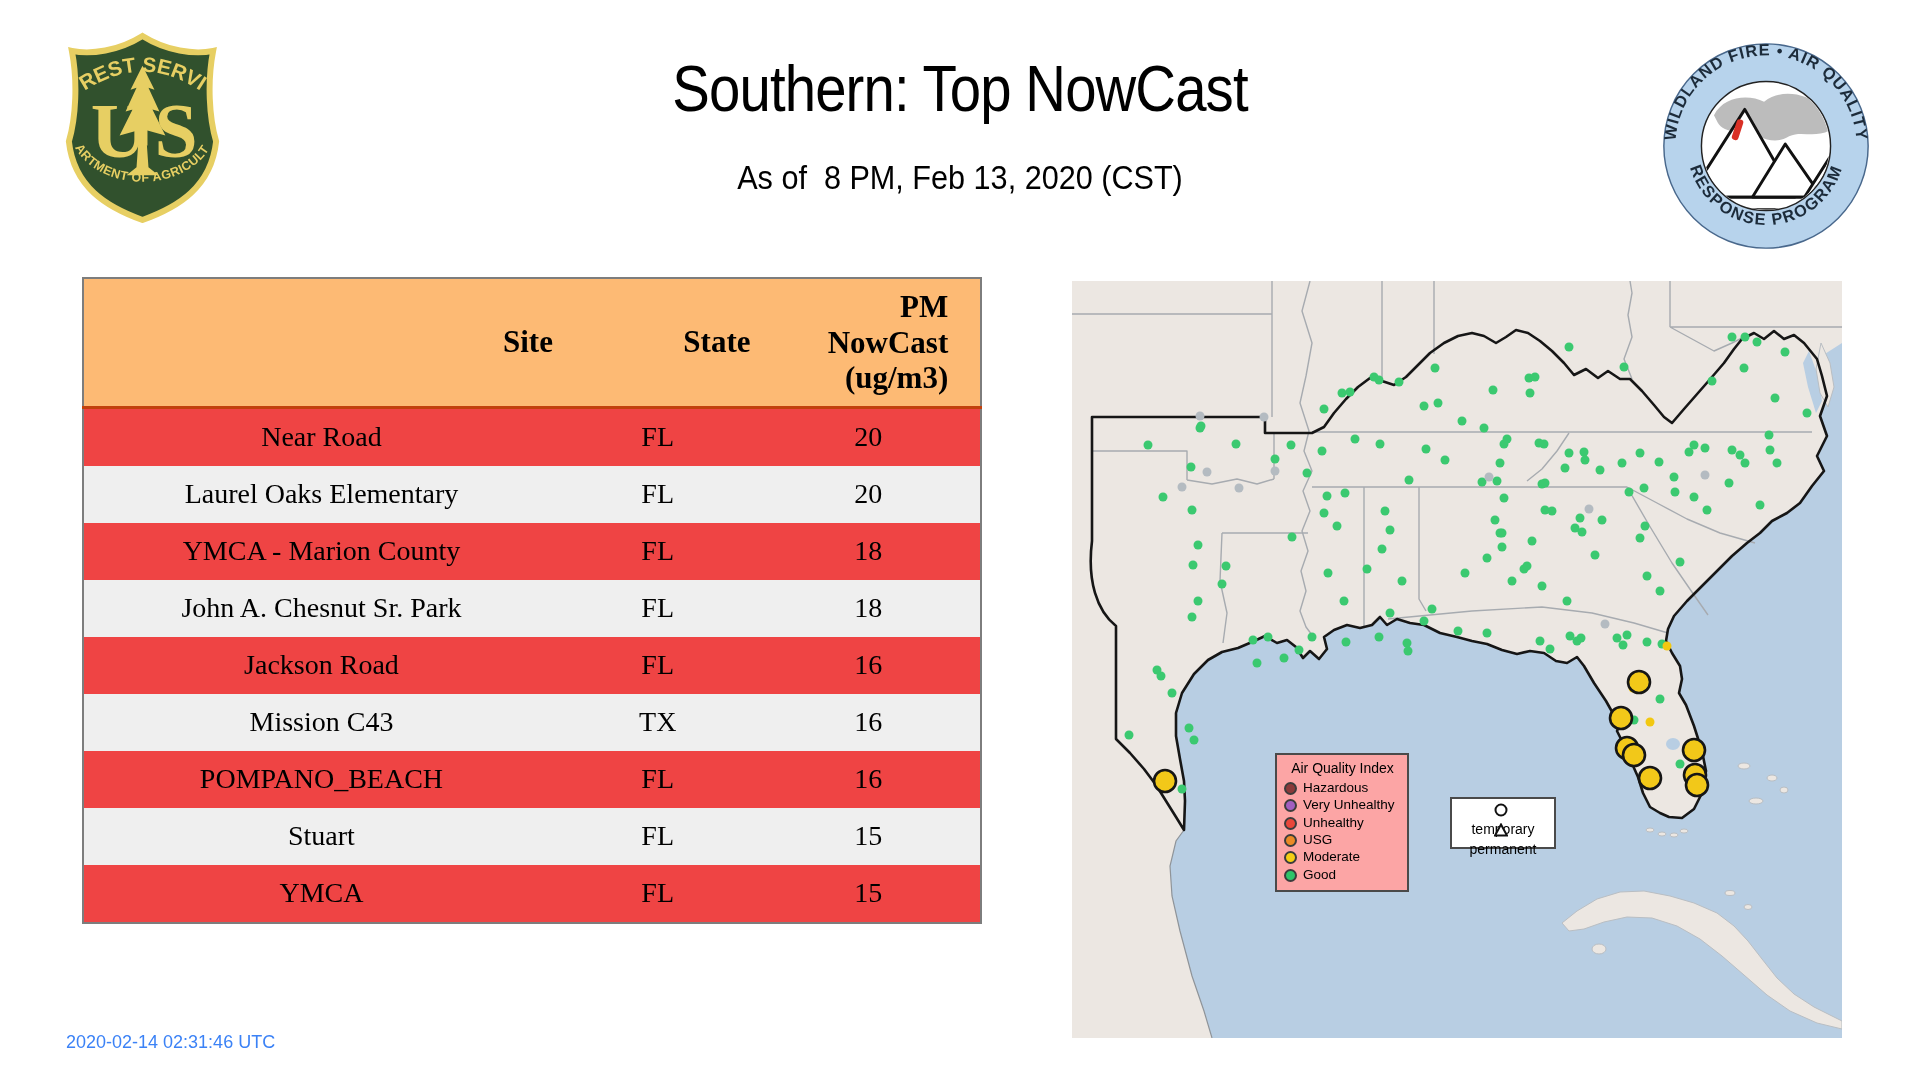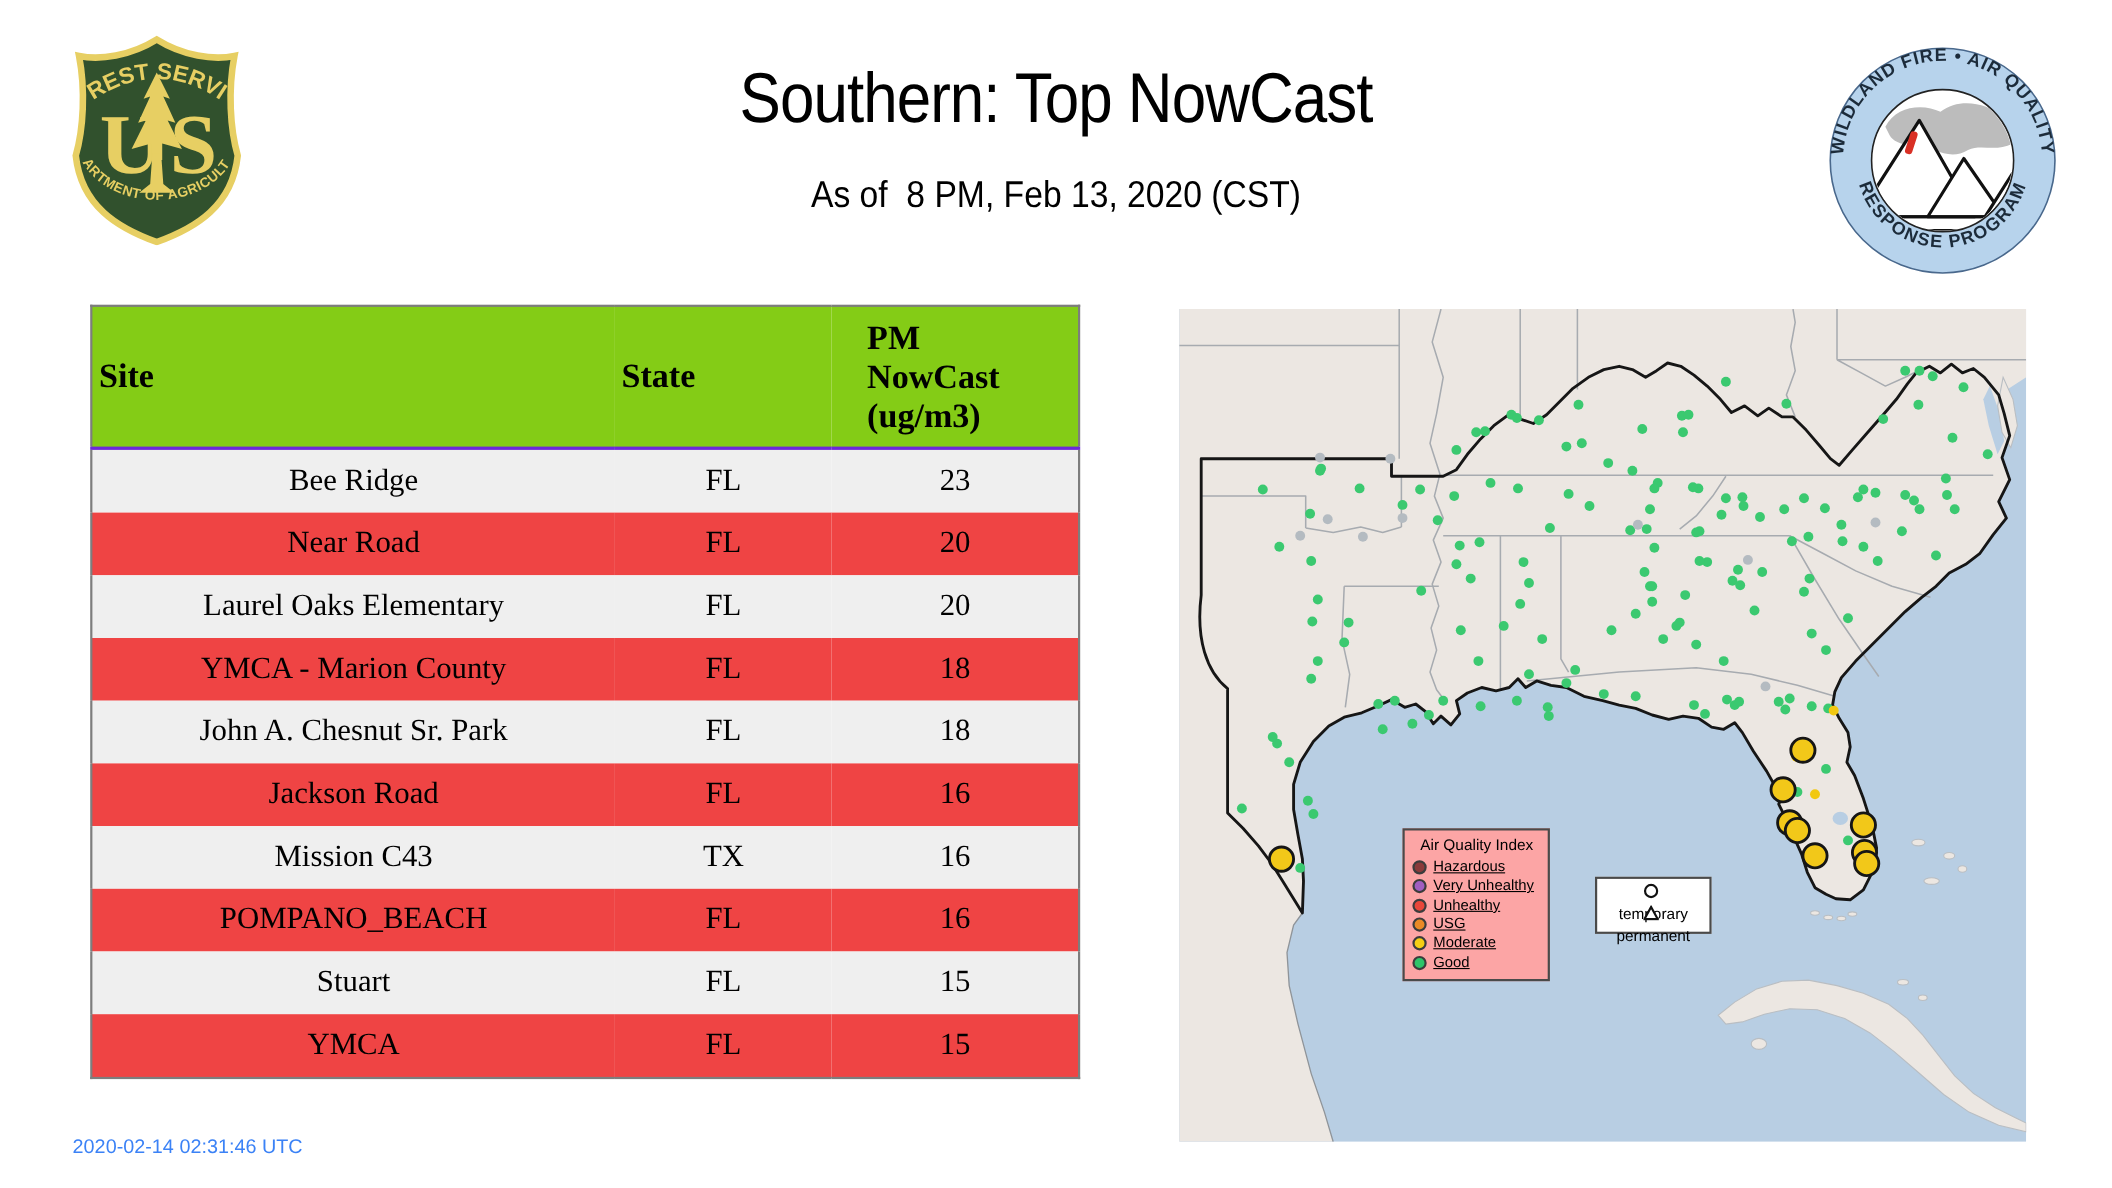--- a/index.html
+++ b/index.html
@@ -11,22 +11,22 @@
     font-size:64px;font-weight:400;letter-spacing:-1px;transform:scaleX(.88);}
   .page-subtitle{position:absolute;top:158px;left:0;width:1920px;text-align:center;
     font-size:34px;white-space:pre;transform:scaleX(.9);}
 
   .usfs-logo{position:absolute;left:55px;top:28px;}
   .wfaqrp-logo{position:absolute;left:1660px;top:40px;}
 
   
   .aq-table{position:absolute;left:82px;top:277px;width:900px;border-collapse:collapse;
     font-family:"Liberation Serif",serif;border:2px solid #7d7d7d;}
-  .aq-table th{background:#84cc16;font-size:31px;font-weight:bold;text-align:left;
-    padding:10px 6px;border-bottom:3px solid #6d28d9;height:100px;vertical-align:middle;}
+  .aq-table th{background:#fdba74;font-size:31px;font-weight:bold;text-align:right;
+    padding:10px 6px;border-bottom:3px solid #c2410c;height:100px;vertical-align:middle;}
   .aq-table th .wrap3{max-width:160px;margin:0 auto;line-height:1.15;}
   .aq-table td{font-size:28px;text-align:center;padding:0 6px;height:57px;}
   .aq-table tr.odd td{background:#efefef;}
   .aq-table tr.even td{background:#ef4444;}
   .aq-table td,.aq-table th{border-left:none;border-right:none;}
   .col-site{width:53%;}.col-state{width:22%;}.col-pm{width:25%;}
 
   .footer-ts{position:absolute;left:66px;top:1032px;font-size:18px;color:#3b82f6;}
 
   
@@ -42,21 +42,21 @@
   circle.dot-yellow-sm{fill:#f2c811;}
   circle.dot-yellow-lg{fill:#f2c819;stroke:#161616;stroke-width:2.6;}
 
   
   .aqi-legend{position:absolute;left:203px;top:472px;width:134px;height:139px;
     background:#fca5a5;border:2px solid #4a4a4a;box-sizing:border-box;padding:5px 6px 4px 7px;}
   .aqi-legend .lg-title{font-size:14px;text-align:center;margin-bottom:5px;}
   .aqi-row{display:flex;align-items:center;margin-bottom:2.5px;}
   .aqi-swatch{width:13px;height:13px;border-radius:50%;border:2.5px solid #3c3c3c;
     margin-right:6px;flex:0 0 auto;box-sizing:border-box;}
-  .aqi-label{font-size:13.5px;line-height:1.1;white-space:nowrap;text-decoration:underline;}
+  .aqi-label{font-size:13.5px;line-height:1.1;white-space:nowrap;}
 
   .type-legend{position:absolute;left:378px;top:516px;width:106px;height:52px;
     background:#fff;border:2px solid #4a4a4a;box-sizing:border-box;padding:4px 6px;}
   .type-row{display:flex;align-items:center;height:20px;flex-direction:column;}
   .type-glyph{width:16px;margin-right:5px;flex:0 0 auto;text-align:center;}
   .type-label{font-size:14px;}
 </style>
 </head>
 <body>
 
@@ -117,25 +117,20 @@
   <thead>
     <tr>
       <th class="col-site">Site</th>
       <th class="col-state">State</th>
       <th class="col-pm">
         <div class="wrap3">PM NowCast (ug/m3)</div>
       </th>
     </tr>
   </thead>
   <tbody id="table-body">
-      <tr class="odd">
-        <td>Bee Ridge</td>
-        <td>FL</td>
-        <td>23</td>
-      </tr>
       <tr class="even">
         <td>Near Road</td>
         <td>FL</td>
         <td>20</td>
       </tr>
       <tr class="odd">
         <td>Laurel Oaks Elementary</td>
         <td>FL</td>
         <td>20</td>
       </tr>

